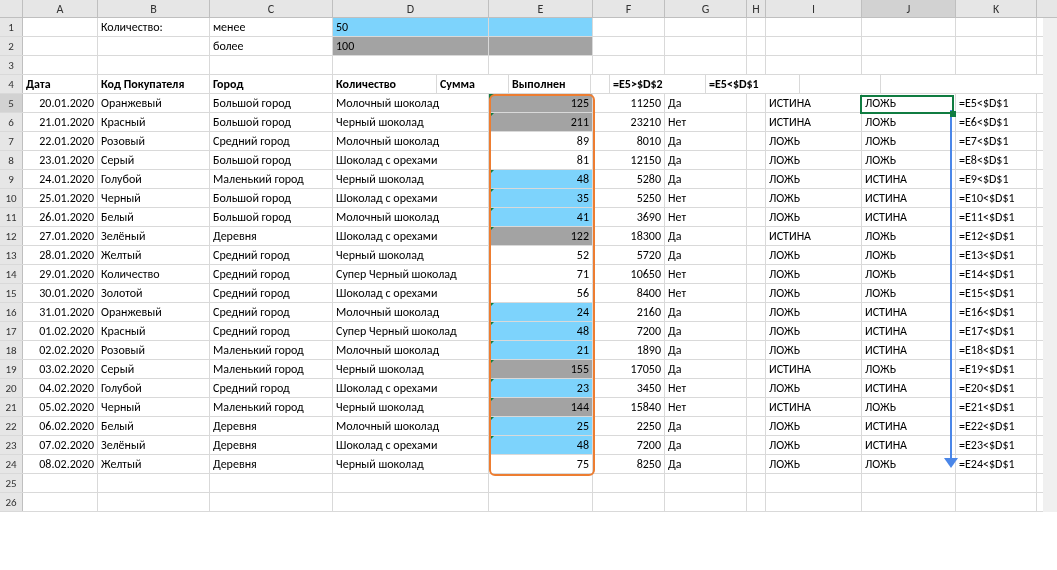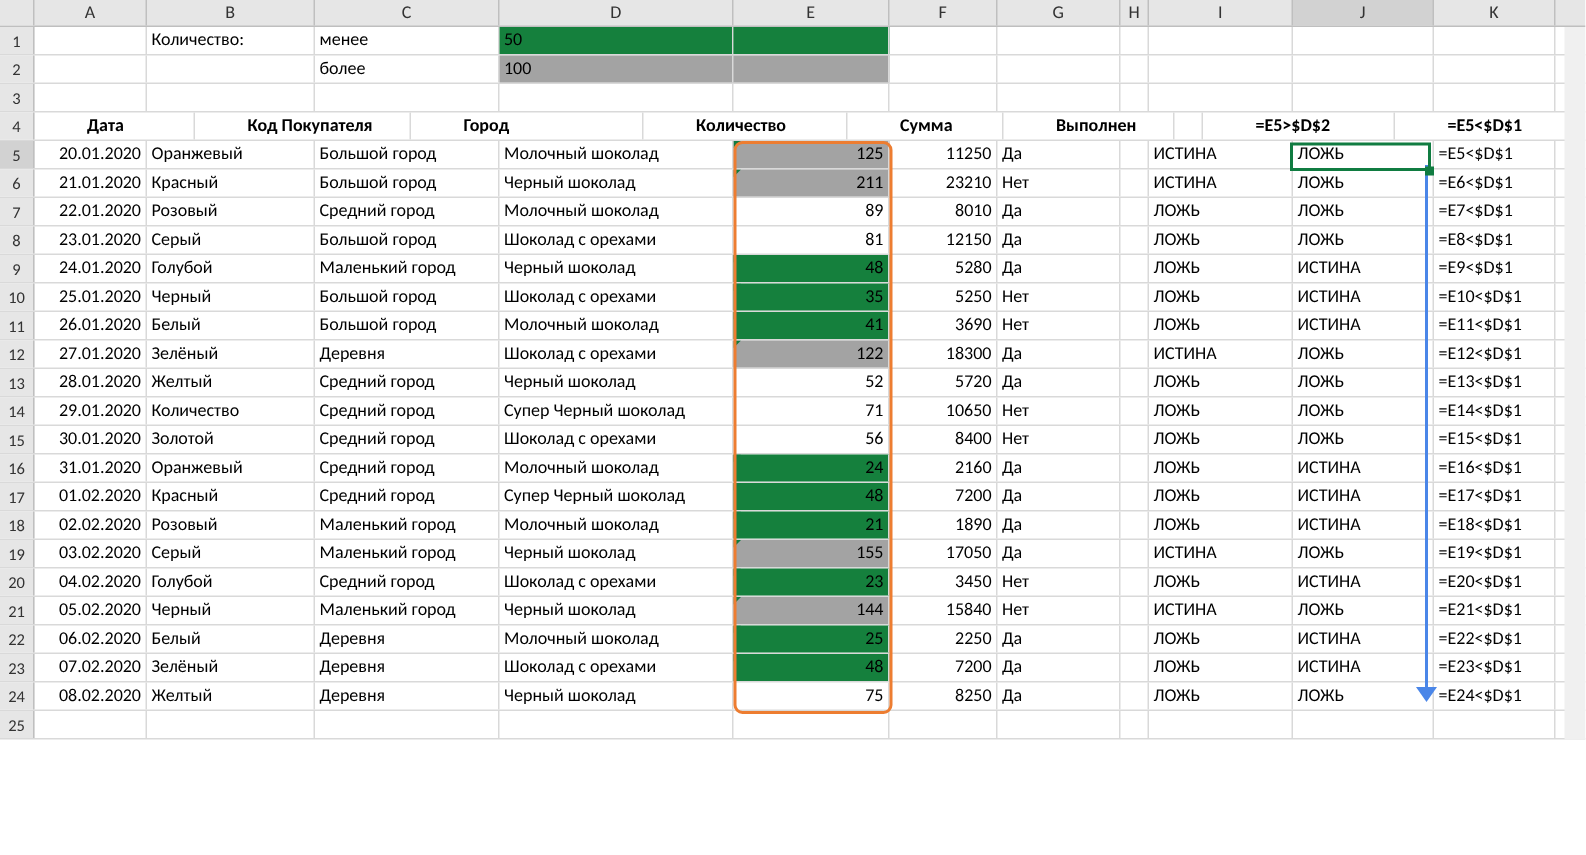--- a/index.html
+++ b/index.html
@@ -17,22 +17,22 @@
 .col-headers { display: flex; height: 18px; background: #e6e6e6; border-bottom: 1px solid #bfbfbf; }
 .corner { width: 23px; background: #e6e6e6; border-right: 1px solid #bfbfbf; flex-shrink: 0; }
 .col-h { text-align: center; line-height: 18px; border-right: 1px solid #bfbfbf; color: #333; flex-shrink: 0; }
 .col-h.sel { background: #d2d2d2; }
 .row { display: flex; height: 19px; border-bottom: 1px solid #d9d9d9; }
 .row-h { width: 23px; background: #e6e6e6; border-right: 1px solid #bfbfbf; text-align: center; line-height: 19px; font-size: 11px; color: #333; flex-shrink: 0; }
 .row-h.sel { background: #d2d2d2; }
 .cell { border-right: 1px solid #d9d9d9; padding: 0 3px; line-height: 19px; white-space: nowrap; overflow: hidden; flex-shrink: 0; position: relative; }
 .cell.r { text-align: right; }
 .cell.c { text-align: left; }
-.cell.bold { font-weight: bold; margin-left: 32px; }
-.fill-yellow { background: #15803d; }
+.cell.bold { font-weight: bold; }
+.fill-yellow { background: #7dd3fc; }
 .fill-green { background: #a3a3a3; }
 .corner-mark::before {
   content: '';
   position: absolute;
   top: 0; left: 0;
   width: 0; height: 0;
   border-top: 5px solid #107c41;
   border-right: 5px solid transparent;
 }
 
@@ -446,20 +446,34 @@
         <div class="cell cC"></div>
         <div class="cell cD"></div>
         <div class="cell cE"></div>
         <div class="cell cF"></div>
         <div class="cell cG"></div>
         <div class="cell cH"></div>
         <div class="cell cI"></div>
         <div class="cell cJ"></div>
         <div class="cell cK"></div>
       </div>
+      <div class="row">
+        <div class="row-h">26</div>
+        <div class="cell cA"></div>
+        <div class="cell cB"></div>
+        <div class="cell cC"></div>
+        <div class="cell cD"></div>
+        <div class="cell cE"></div>
+        <div class="cell cF"></div>
+        <div class="cell cG"></div>
+        <div class="cell cH"></div>
+        <div class="cell cI"></div>
+        <div class="cell cJ"></div>
+        <div class="cell cK"></div>
+      </div>
     </div>
 
   <div class="e-highlight"></div>
   <div class="arrow">
     <div class="arrow-line"></div>
       <div class="arrow-head"></div>
   </div>
   <div class="active-cell-border"></div>
   <div class="active-cell-handle"></div>
   <div class="scrollbar-v"></div>

